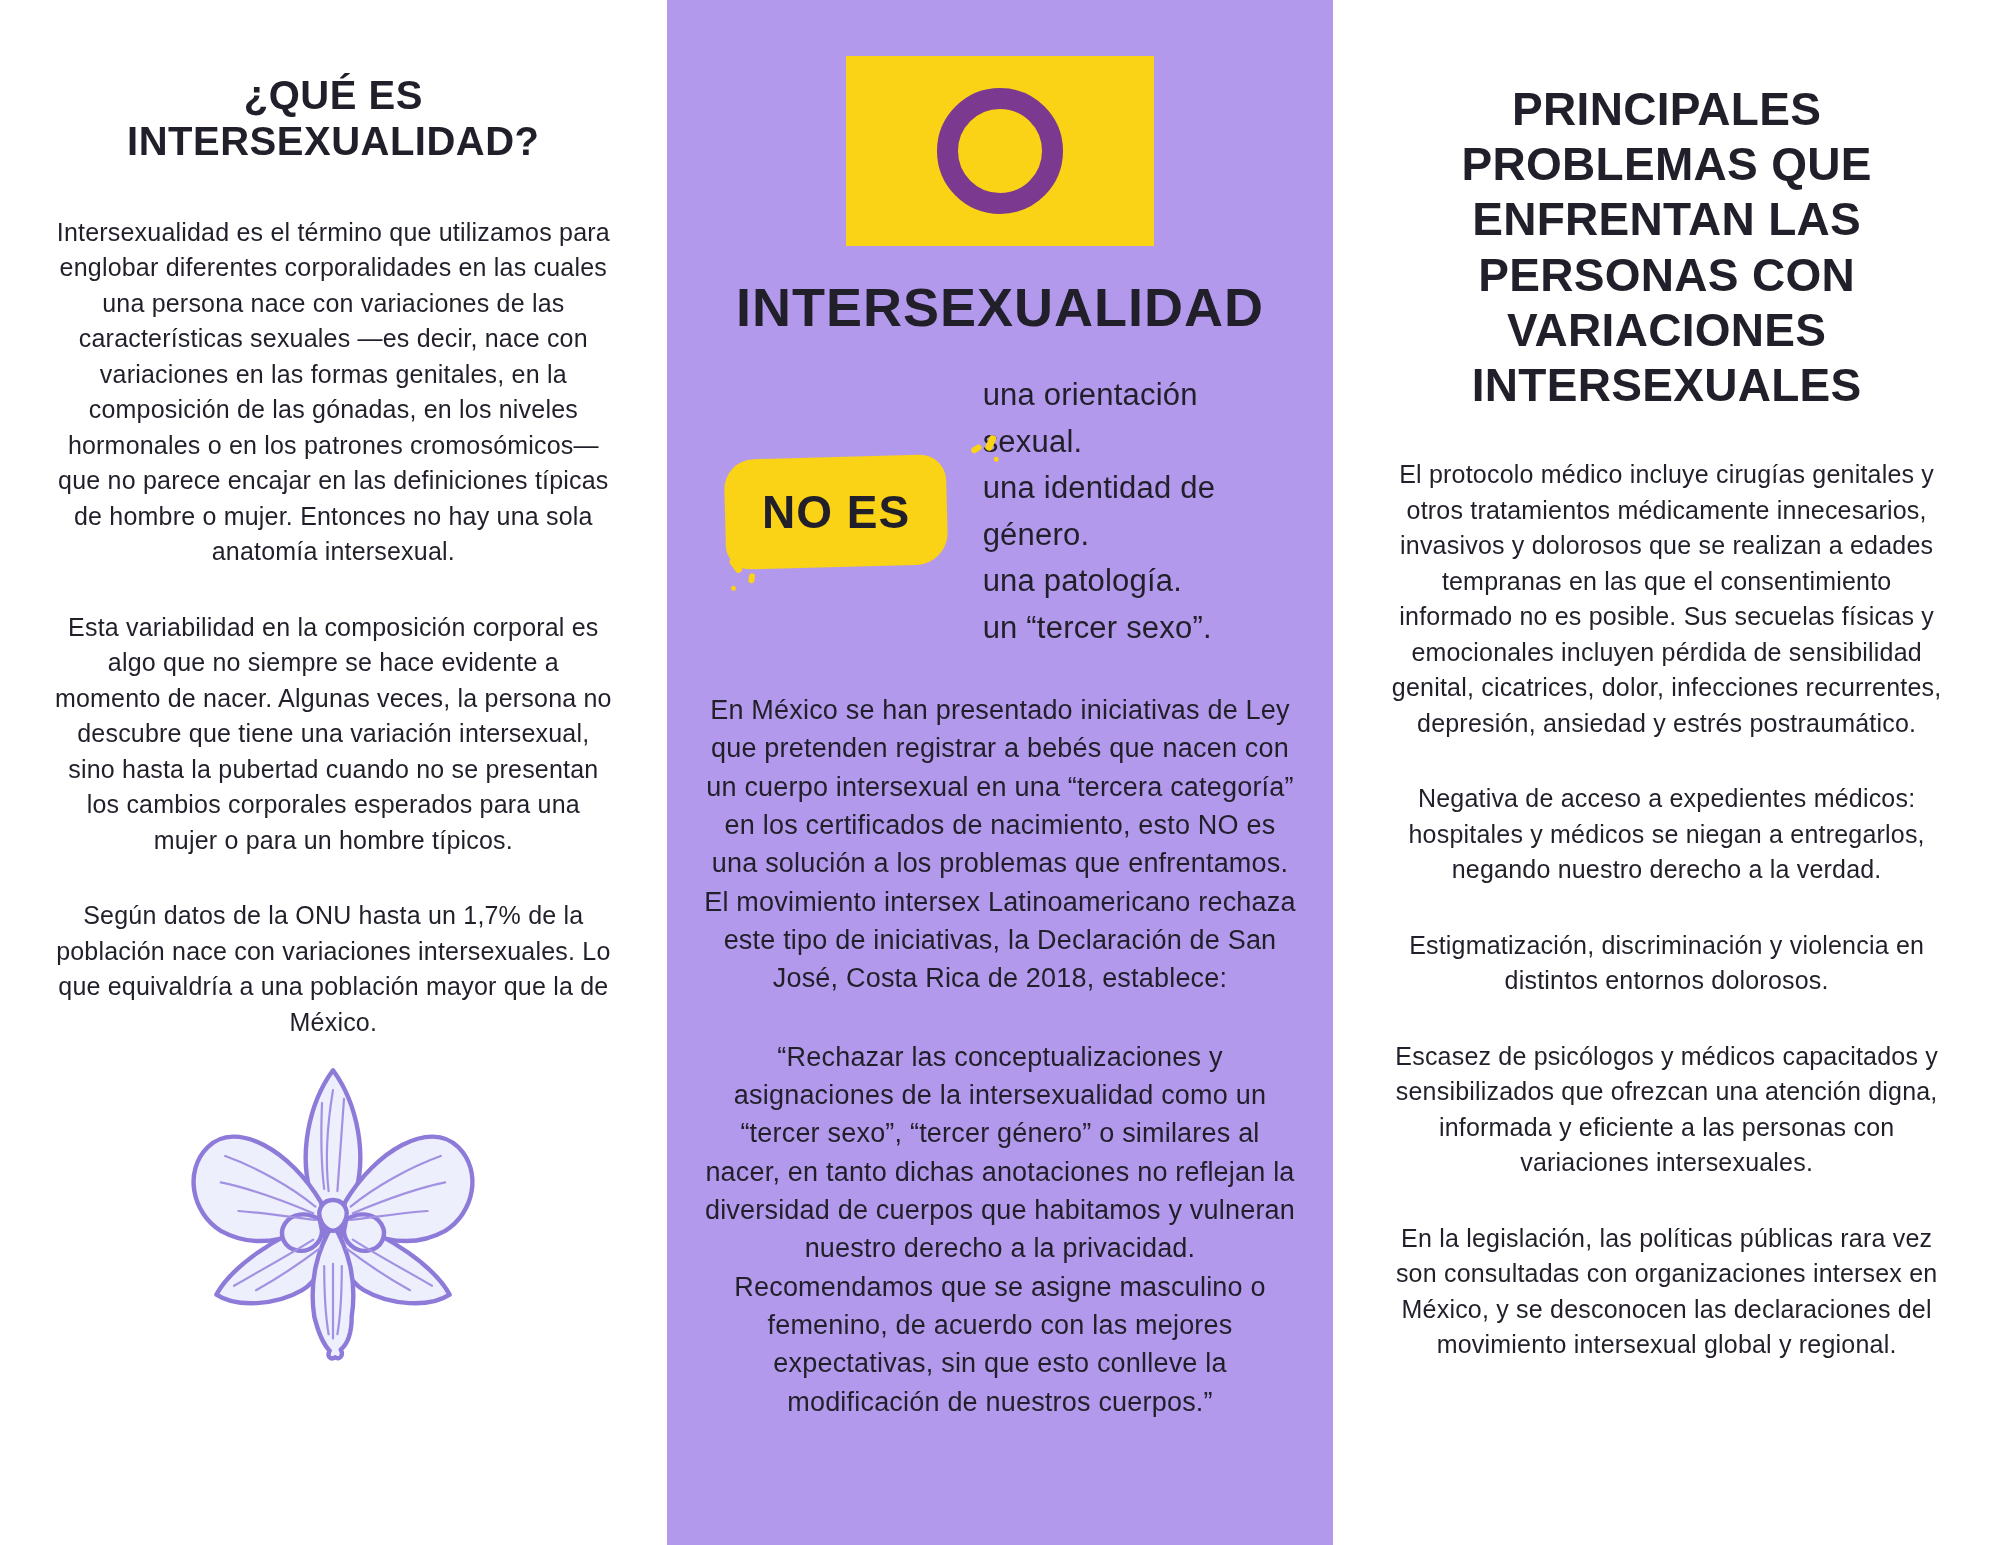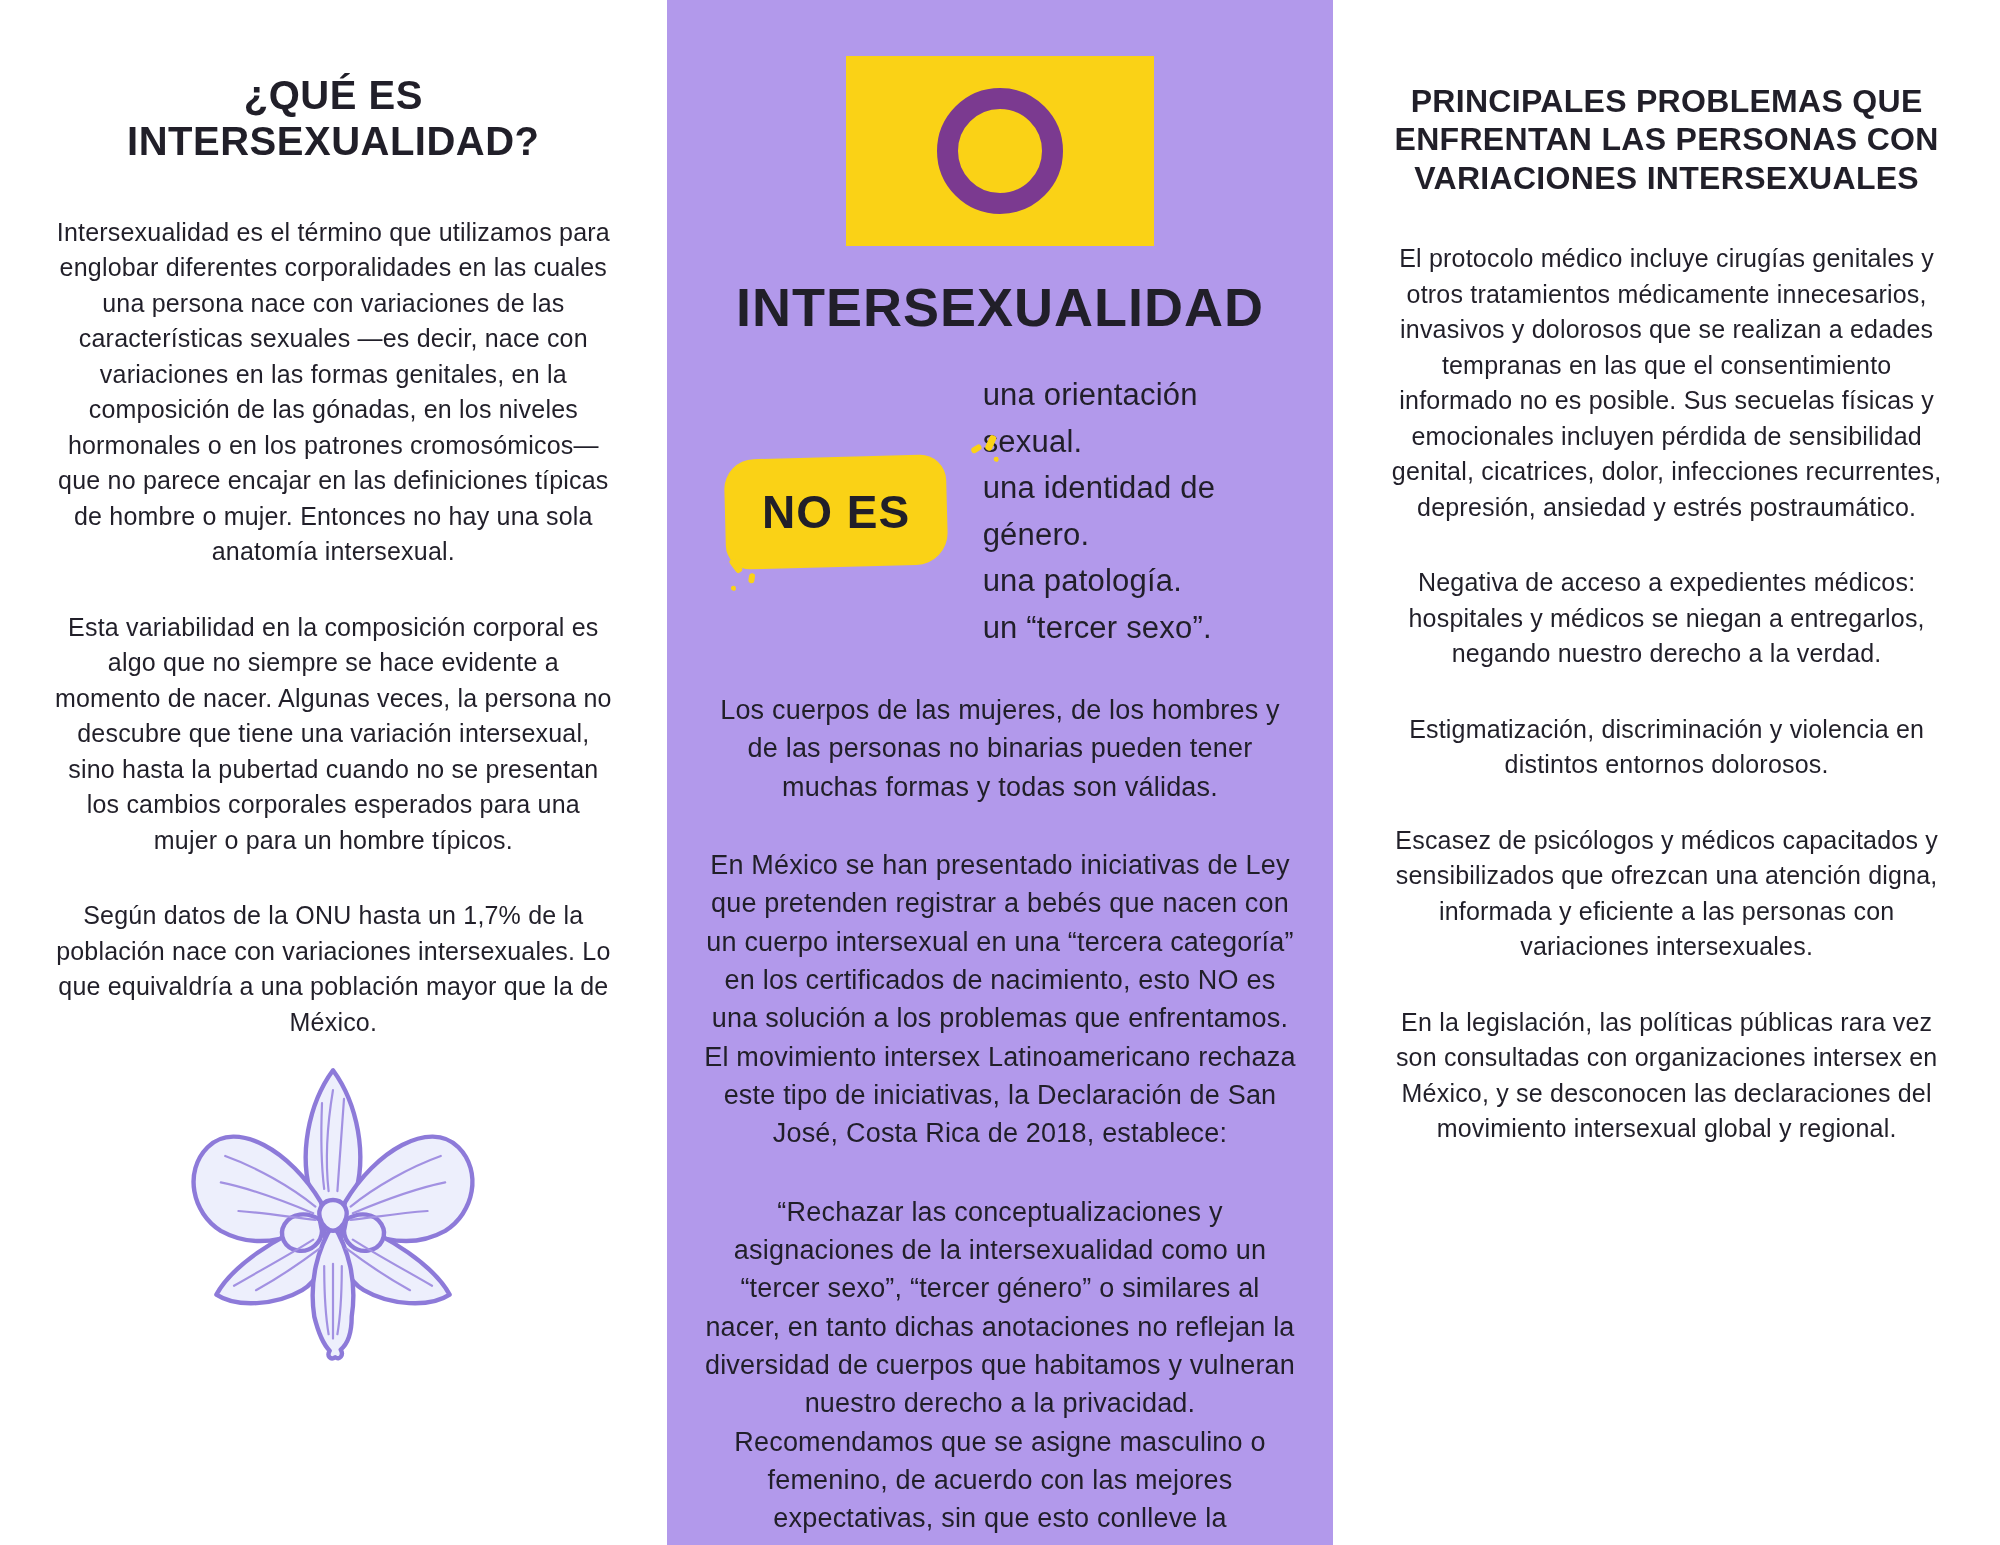--- a/index.html
+++ b/index.html
@@ -44,21 +44,21 @@
   .col-left p:first-of-type{margin-top:50px;}
 
   .flower-wrap{
     margin-top:6px;
     display:flex;
     justify-content:center;
   }
 
   .col-right{padding-top:82px;}
   .col-right h2{
-    font-size:32px;
+    font-size:46px;
     line-height:1.2;
     text-align:center;
     font-weight:bold;
     max-width:572px;
     margin:0 auto;
     letter-spacing:.3px;
   }
   .col-right p:first-of-type{margin-top:44px;}
 
   
@@ -211,21 +211,20 @@
           </div>
       </div>
       <ul class="noes-list">
         <li>una orientación sexual.</li>
         <li>una identidad de género.</li>
         <li>una patología.</li>
         <li>un “tercer sexo”.</li>
       </ul>
     </div>
 
-    <p>Los cuerpos de las mujeres, de los hombres y de las personas no binarias pueden tener muchas formas y todas son válidas.</p>
     <p>En México se han presentado iniciativas de Ley que pretenden registrar a bebés que nacen con un cuerpo intersexual en una “tercera categoría” en los certificados de nacimiento, esto NO es una solución a los problemas que enfrentamos. El movimiento intersex Latinoamericano rechaza este tipo de iniciativas, la Declaración de San José, Costa Rica de 2018, establece:</p>
     <p>“Rechazar las conceptualizaciones y asignaciones de la intersexualidad como un “tercer sexo”, “tercer género” o similares al nacer, en tanto dichas anotaciones no reflejan la diversidad de cuerpos que habitamos y vulneran nuestro derecho a la privacidad. Recomendamos que se asigne masculino o femenino, de acuerdo con las mejores expectativas, sin que esto conlleve la modificación de nuestros cuerpos.”</p>
   </section>
 
   <section class="col panel col-right">
     <h2>PRINCIPALES PROBLEMAS QUE ENFRENTAN LAS PERSONAS CON VARIACIONES INTERSEXUALES</h2>
     <p>El protocolo médico incluye cirugías genitales y otros tratamientos médicamente innecesarios, invasivos y dolorosos que se realizan a edades tempranas en las que el consentimiento informado no es posible. Sus secuelas físicas y emocionales incluyen pérdida de sensibilidad genital, cicatrices, dolor, infecciones recurrentes, depresión, ansiedad y estrés postraumático.</p>
     <p>Negativa de acceso a expedientes médicos: hospitales y médicos se niegan a entregarlos, negando nuestro derecho a la verdad.</p>
     <p>Estigmatización, discriminación y violencia en distintos entornos dolorosos.</p>
     <p>Escasez de psicólogos y médicos capacitados y sensibilizados que ofrezcan una atención digna, informada y eficiente a las personas con variaciones intersexuales.</p>

